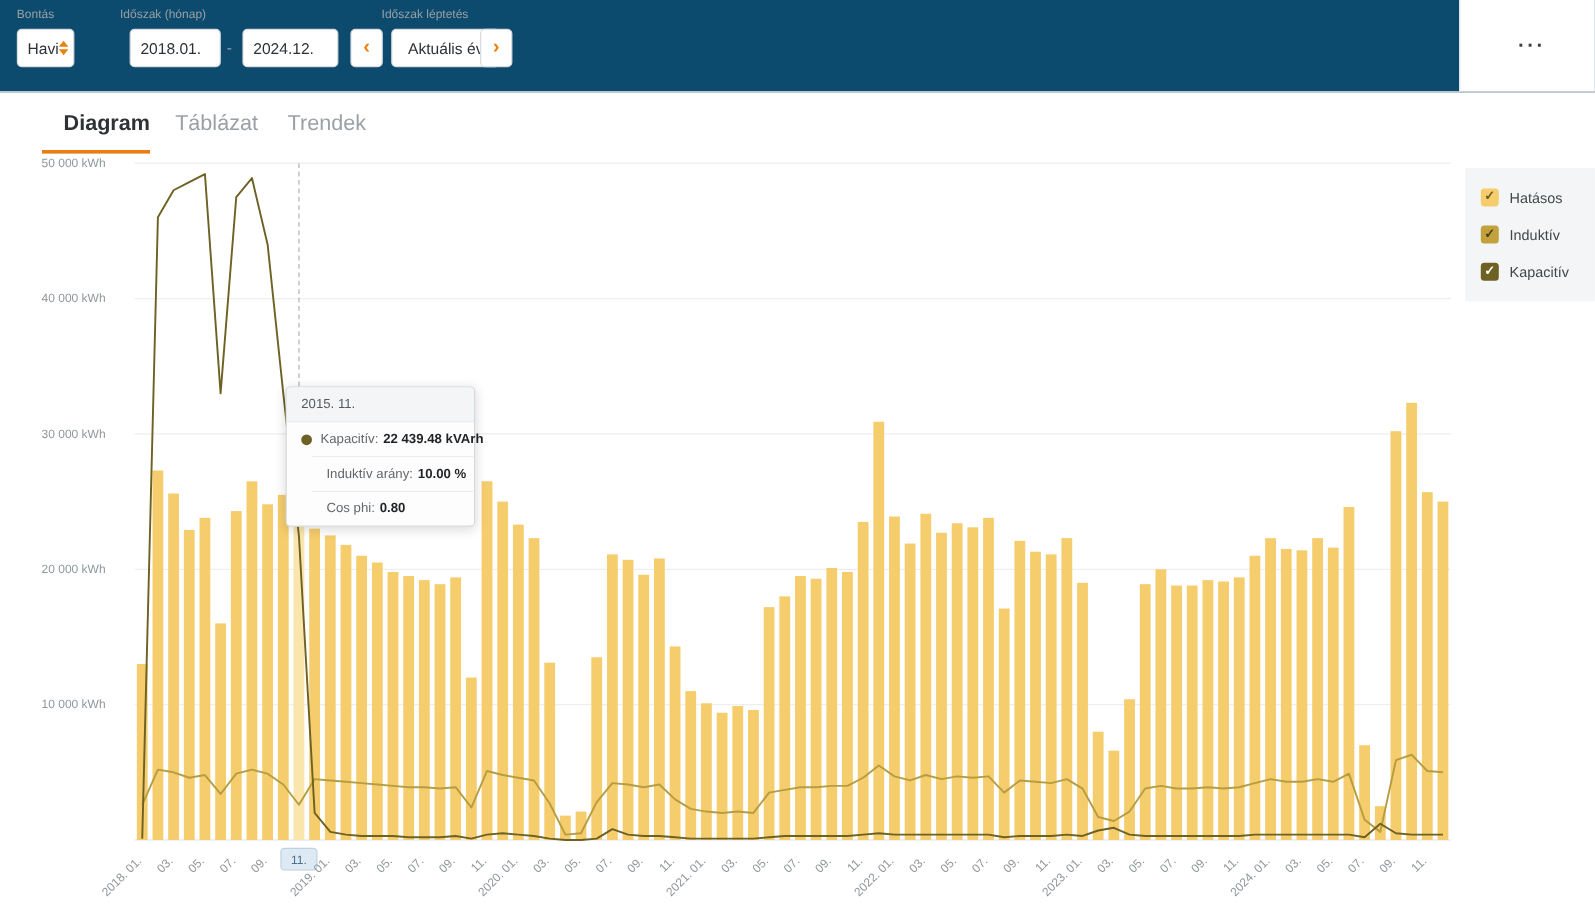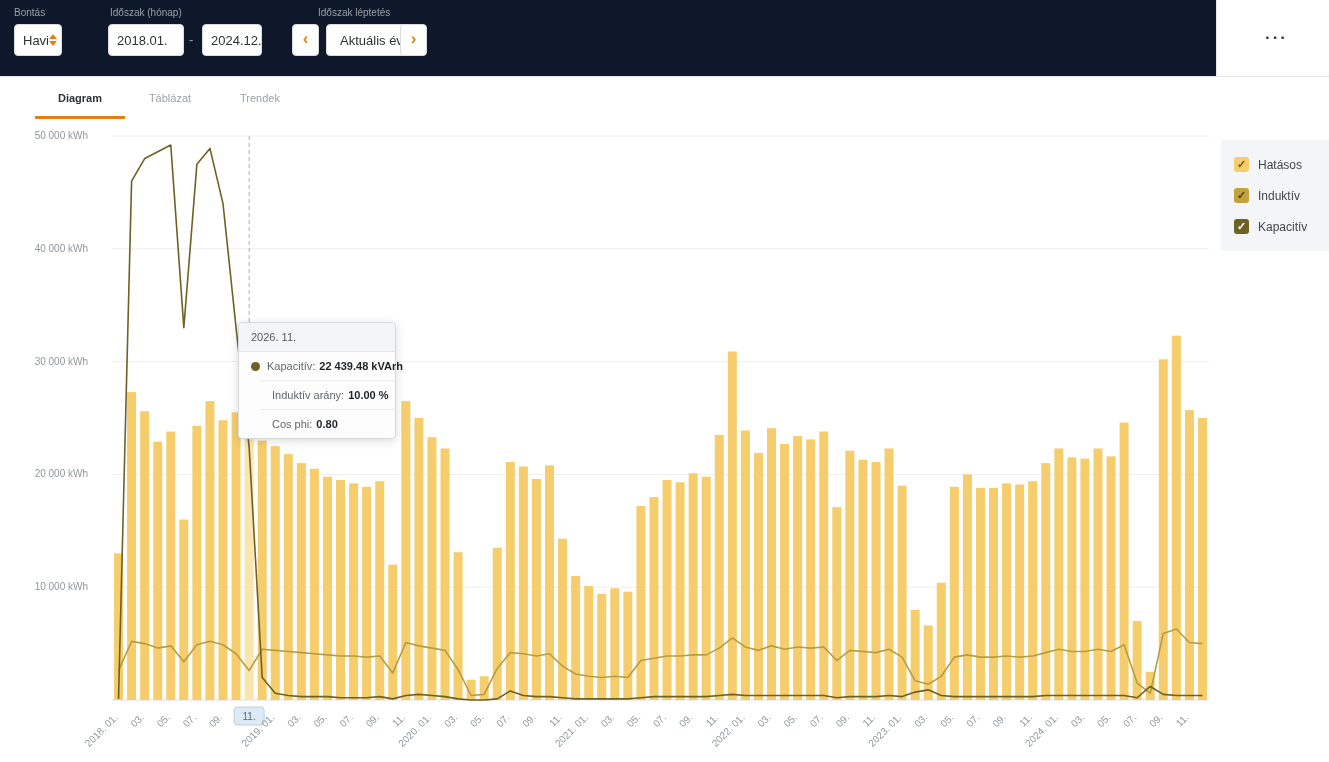--- a/index.html
+++ b/index.html
@@ -1,39 +1,39 @@
 <!DOCTYPE html>
 <html><head>
 <meta charset="utf-8">
 <style>
   html,body{margin:0;padding:0;}
   body{
     width:1329px;height:762px;overflow:hidden;position:relative;
     background:#ffffff;font-family:"Liberation Sans",sans-serif;color:#2d3235;
   }
   
-  .toolbar{position:absolute;left:0;top:0;width:1329px;height:76px;background:#0f172a;border-bottom:1px solid #e5e7e9;}
+  .toolbar{position:absolute;left:0;top:0;width:1329px;height:76px;background:#0c4a6e;border-bottom:1px solid #e5e7e9;}
   .tb-label{position:absolute;top:7px;font-size:10px;color:#98a0a4;}
   .ctl{position:absolute;top:24px;height:32px;box-sizing:border-box;background:#fff;border:1px solid #d9dcde;border-radius:4px;
        display:flex;align-items:center;font-size:13px;color:#2d3235;}
   .select{left:14px;width:48px;padding:0 8px;justify-content:space-between;cursor:pointer;}
   .updown{display:flex;flex-direction:column;align-items:center;line-height:4px;}
   .tri{width:0;height:0;border-left:4px solid transparent;border-right:4px solid transparent;margin:1px 0;}
   .tri-up{border-bottom:5px solid #e8820e;}
   .tri-down{border-top:5px solid #e8820e;}
   .datebox{padding:0 6px 0 8px;gap:32px;}
   .datebox input{border:none;outline:none;width:52px;font-size:13px;font-family:"Liberation Sans",sans-serif;color:#2d3235;background:transparent;padding:0;}
   .date-sep{position:absolute;left:189px;top:32px;font-size:13px;color:#9aa1a5;}
   .navbtn{width:27px;justify-content:center;cursor:pointer;color:#e8820e;font-size:17px;font-weight:bold;padding-bottom:2px;}
   .yearbtn{left:326px;padding:0 13px;justify-content:center;cursor:pointer;}
   .tb-right{position:absolute;left:1216px;top:0;width:113px;height:76px;border-left:1px solid #e5e7e9;background:#fff;}
   .more{position:absolute;left:42px;top:22px;font-size:17px;font-weight:bold;letter-spacing:2px;color:#3a3f42;cursor:pointer;padding:6px;}
   
   .tabs{position:absolute;left:35px;top:84px;display:flex;}
-  .tab{width:90px;text-align:center;font-size:11px;color:#9aa1a5;padding:8px 0 12px 0;cursor:pointer;border-bottom:3px solid transparent;box-sizing:border-box;}
+  .tab{width:90px;text-align:right;font-size:18px;color:#9aa1a5;padding:8px 0 12px 0;cursor:pointer;border-bottom:3px solid transparent;box-sizing:border-box;}
   .tab.active{color:#2d3235;font-weight:bold;border-bottom:3px solid #e97d11;}
   
   .chart-area{position:absolute;left:0;top:130px;width:1216px;height:632px;}
   .ax{font-size:10px;fill:#8f979b;font-family:"Liberation Sans",sans-serif;}
   .axhl{fill:#4c6f8e;}
   
   .tooltip{position:absolute;left:238px;top:192px;width:156px;background:#fdfdfd;border:1px solid #d7dadc;border-radius:4px;
            box-shadow:0 2px 10px rgba(0,0,0,.14);font-size:11px;z-index:5;}
   .tt-head{padding:8px 12px;background:#f4f5f6;border-bottom:1px solid #e4e6e8;color:#555a5e;border-radius:4px 4px 0 0;}
   .tt-row{display:flex;align-items:center;padding:8px 12px;white-space:nowrap;}
@@ -54,32 +54,32 @@
 <header class="toolbar">
   <div class="tb-label" style="left:14px">Bontás</div>
   <div class="ctl select">
     <span>Havi</span>
     <span class="updown">
         <i class="tri tri-up"></i>
         <i class="tri tri-down"></i>
       </span>
   </div>
 
-  <div class="tb-label" style="left:110px">Időszak (hónap)</div>
+  <div class="tb-label" style="left:100px">Időszak (hónap)</div>
   <div class="ctl datebox" style="left:108px;width:76px">
     <input value="2018.01." style="">
     <svg width="14" height="14" viewBox="0 0 16 16">
       <rect x="1.5" y="3" width="13" height="11.5" rx="1.5" fill="none" stroke="#e8820e" stroke-width="1.6"></rect>
       <line x1="1.5" y1="6.5" x2="14.5" y2="6.5" stroke="#e8820e" stroke-width="1.6"></line>
       <line x1="5" y1="1" x2="5" y2="4" stroke="#e8820e" stroke-width="1.6"></line>
       <line x1="11" y1="1" x2="11" y2="4" stroke="#e8820e" stroke-width="1.6"></line>
     </svg>
   </div>
   <div class="date-sep">-</div>
-  <div class="ctl datebox" style="left:202px;width:60px">
+  <div class="ctl datebox" style="left:202px;width:80px">
     <input value="2024.12." style="">
     <svg width="14" height="14" viewBox="0 0 16 16">
       <rect x="1.5" y="3" width="13" height="11.5" rx="1.5" fill="none" stroke="#e8820e" stroke-width="1.6"></rect>
       <line x1="1.5" y1="6.5" x2="14.5" y2="6.5" stroke="#e8820e" stroke-width="1.6"></line>
       <line x1="5" y1="1" x2="5" y2="4" stroke="#e8820e" stroke-width="1.6"></line>
       <line x1="11" y1="1" x2="11" y2="4" stroke="#e8820e" stroke-width="1.6"></line>
     </svg>
   </div>
 
   <div class="tb-label" style="left:318px">Időszak léptetés</div>
@@ -244,21 +244,21 @@
       <text x="1058.8154761904761" y="588" text-anchor="end" transform="rotate(-45 1058.8154761904761 588)" class="ax">2024. 01.</text>
       <text x="1084.9345238095239" y="588" text-anchor="end" transform="rotate(-45 1084.9345238095239 588)" class="ax">03.</text>
       <text x="1111.0535714285716" y="588" text-anchor="end" transform="rotate(-45 1111.0535714285716 588)" class="ax">05.</text>
       <text x="1137.172619047619" y="588" text-anchor="end" transform="rotate(-45 1137.172619047619 588)" class="ax">07.</text>
       <text x="1163.2916666666667" y="588" text-anchor="end" transform="rotate(-45 1163.2916666666667 588)" class="ax">09.</text>
       <text x="1189.4107142857144" y="588" text-anchor="end" transform="rotate(-45 1189.4107142857144 588)" class="ax">11.</text>
     </svg>
 
   
   <div class="tooltip">
-    <div class="tt-head">2026. 11.</div>
+    <div class="tt-head">2015. 11.</div>
     <div class="tt-row">
       <span class="dot" style="background: rgb(110, 97, 36);"></span>
       <span class="tt-lbl">Kapacitív:</span>
       <span class="tt-val">22 439.48 kVArh</span>
     </div>
     <div class="tt-row extra">
       <span class="tt-lbl">Induktív arány:</span>
       <span class="tt-val">10.00 %</span>
     </div>
     <div class="tt-row extra">

